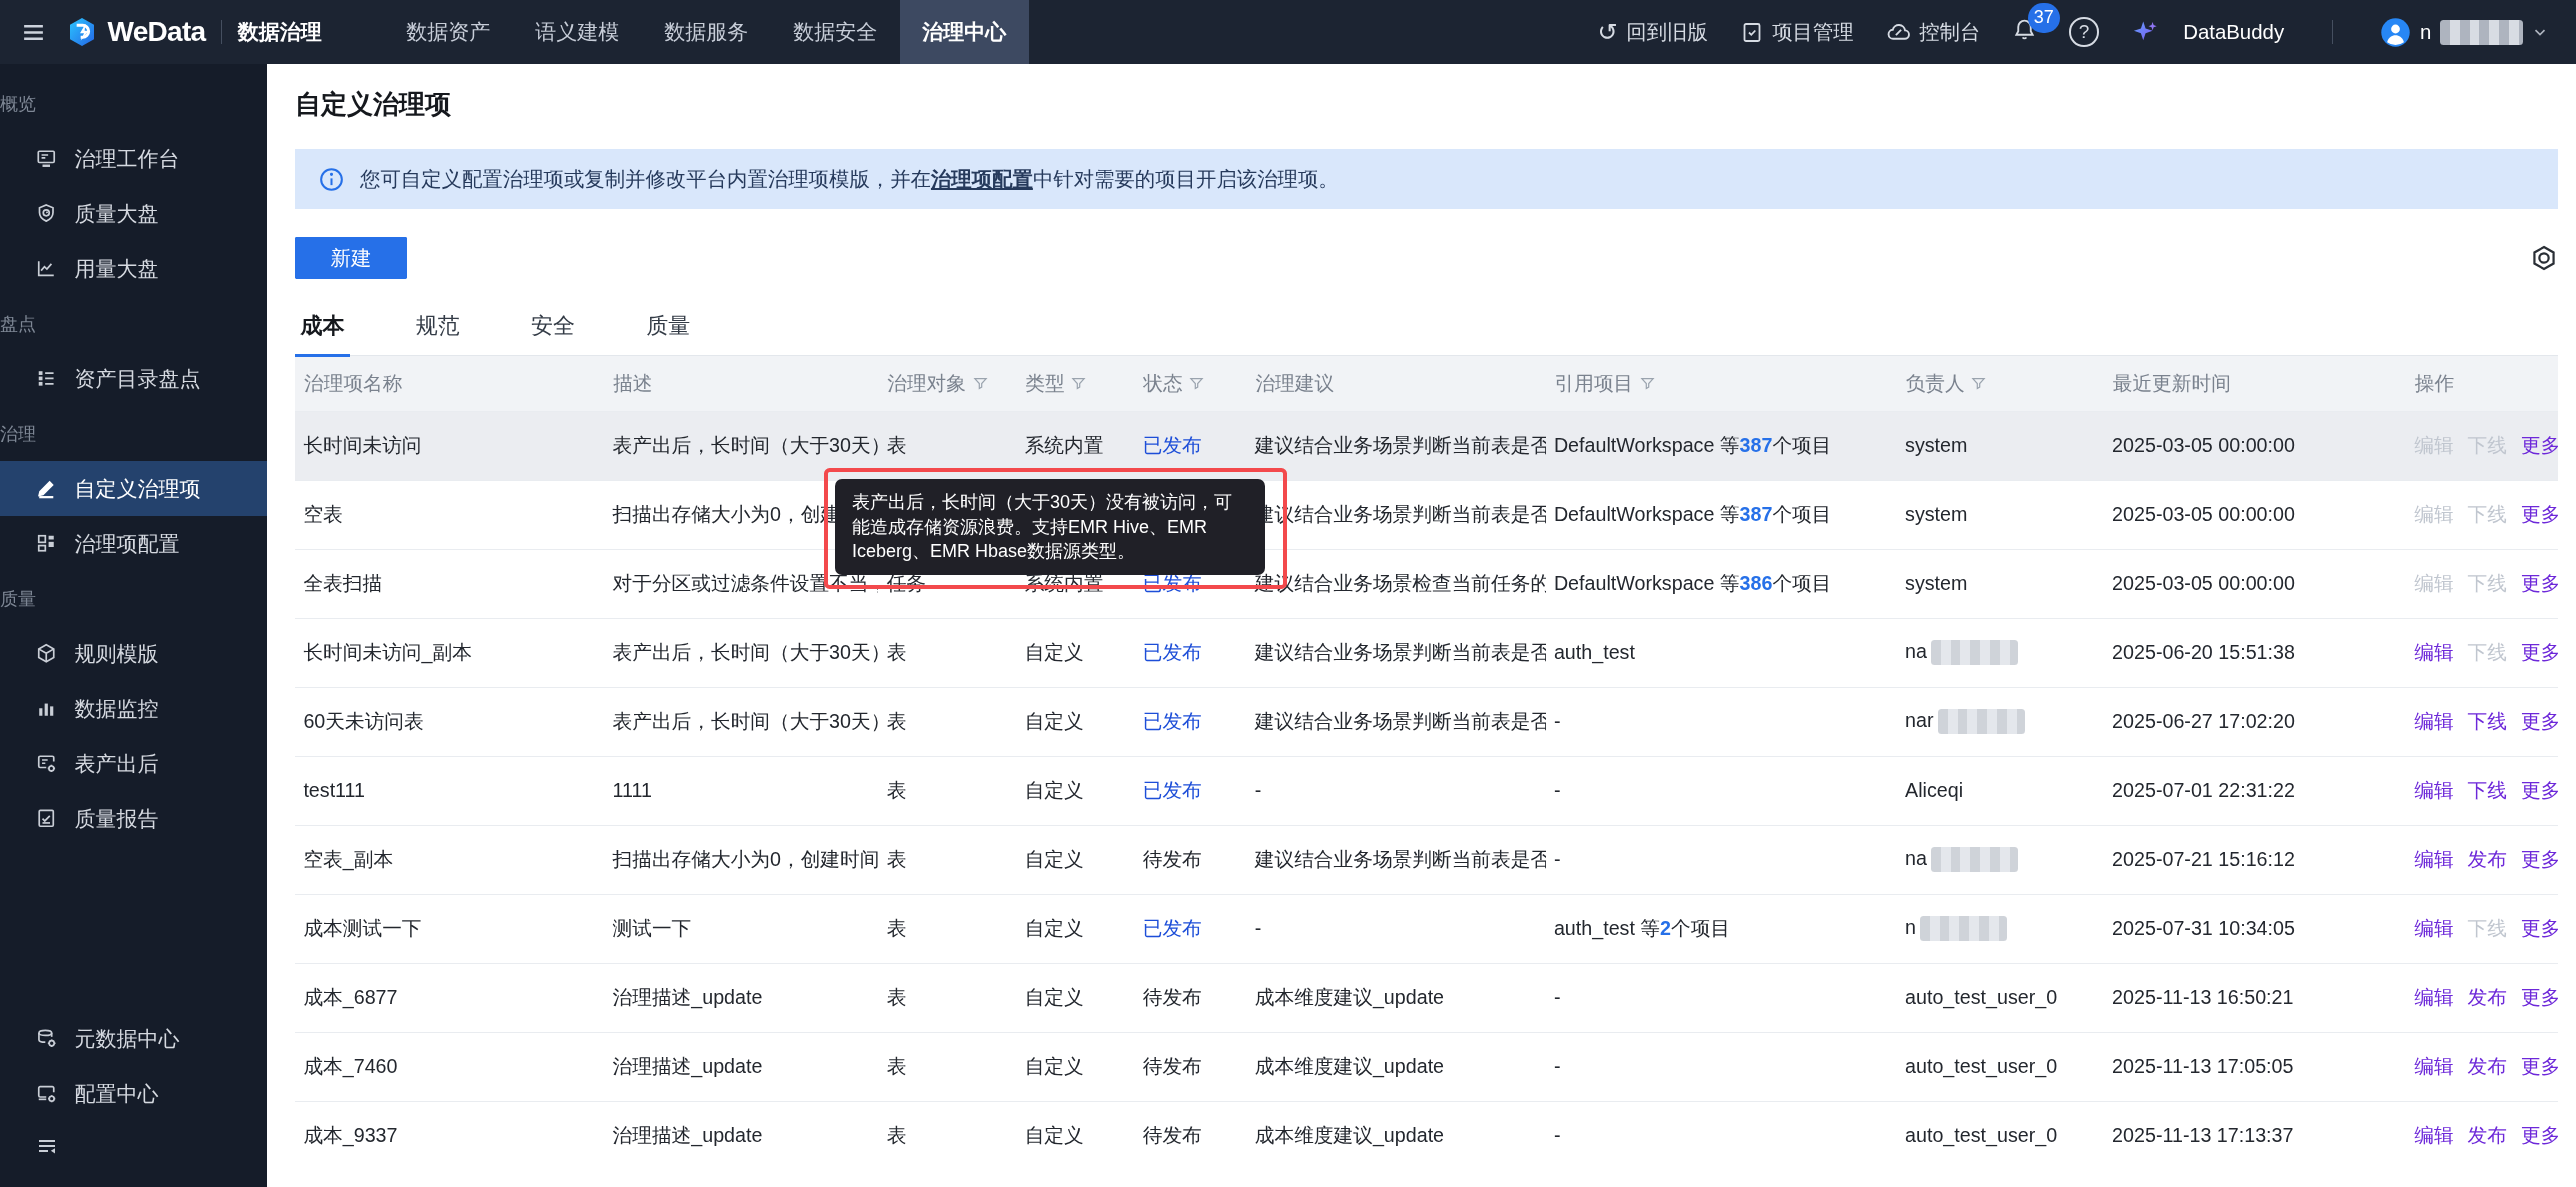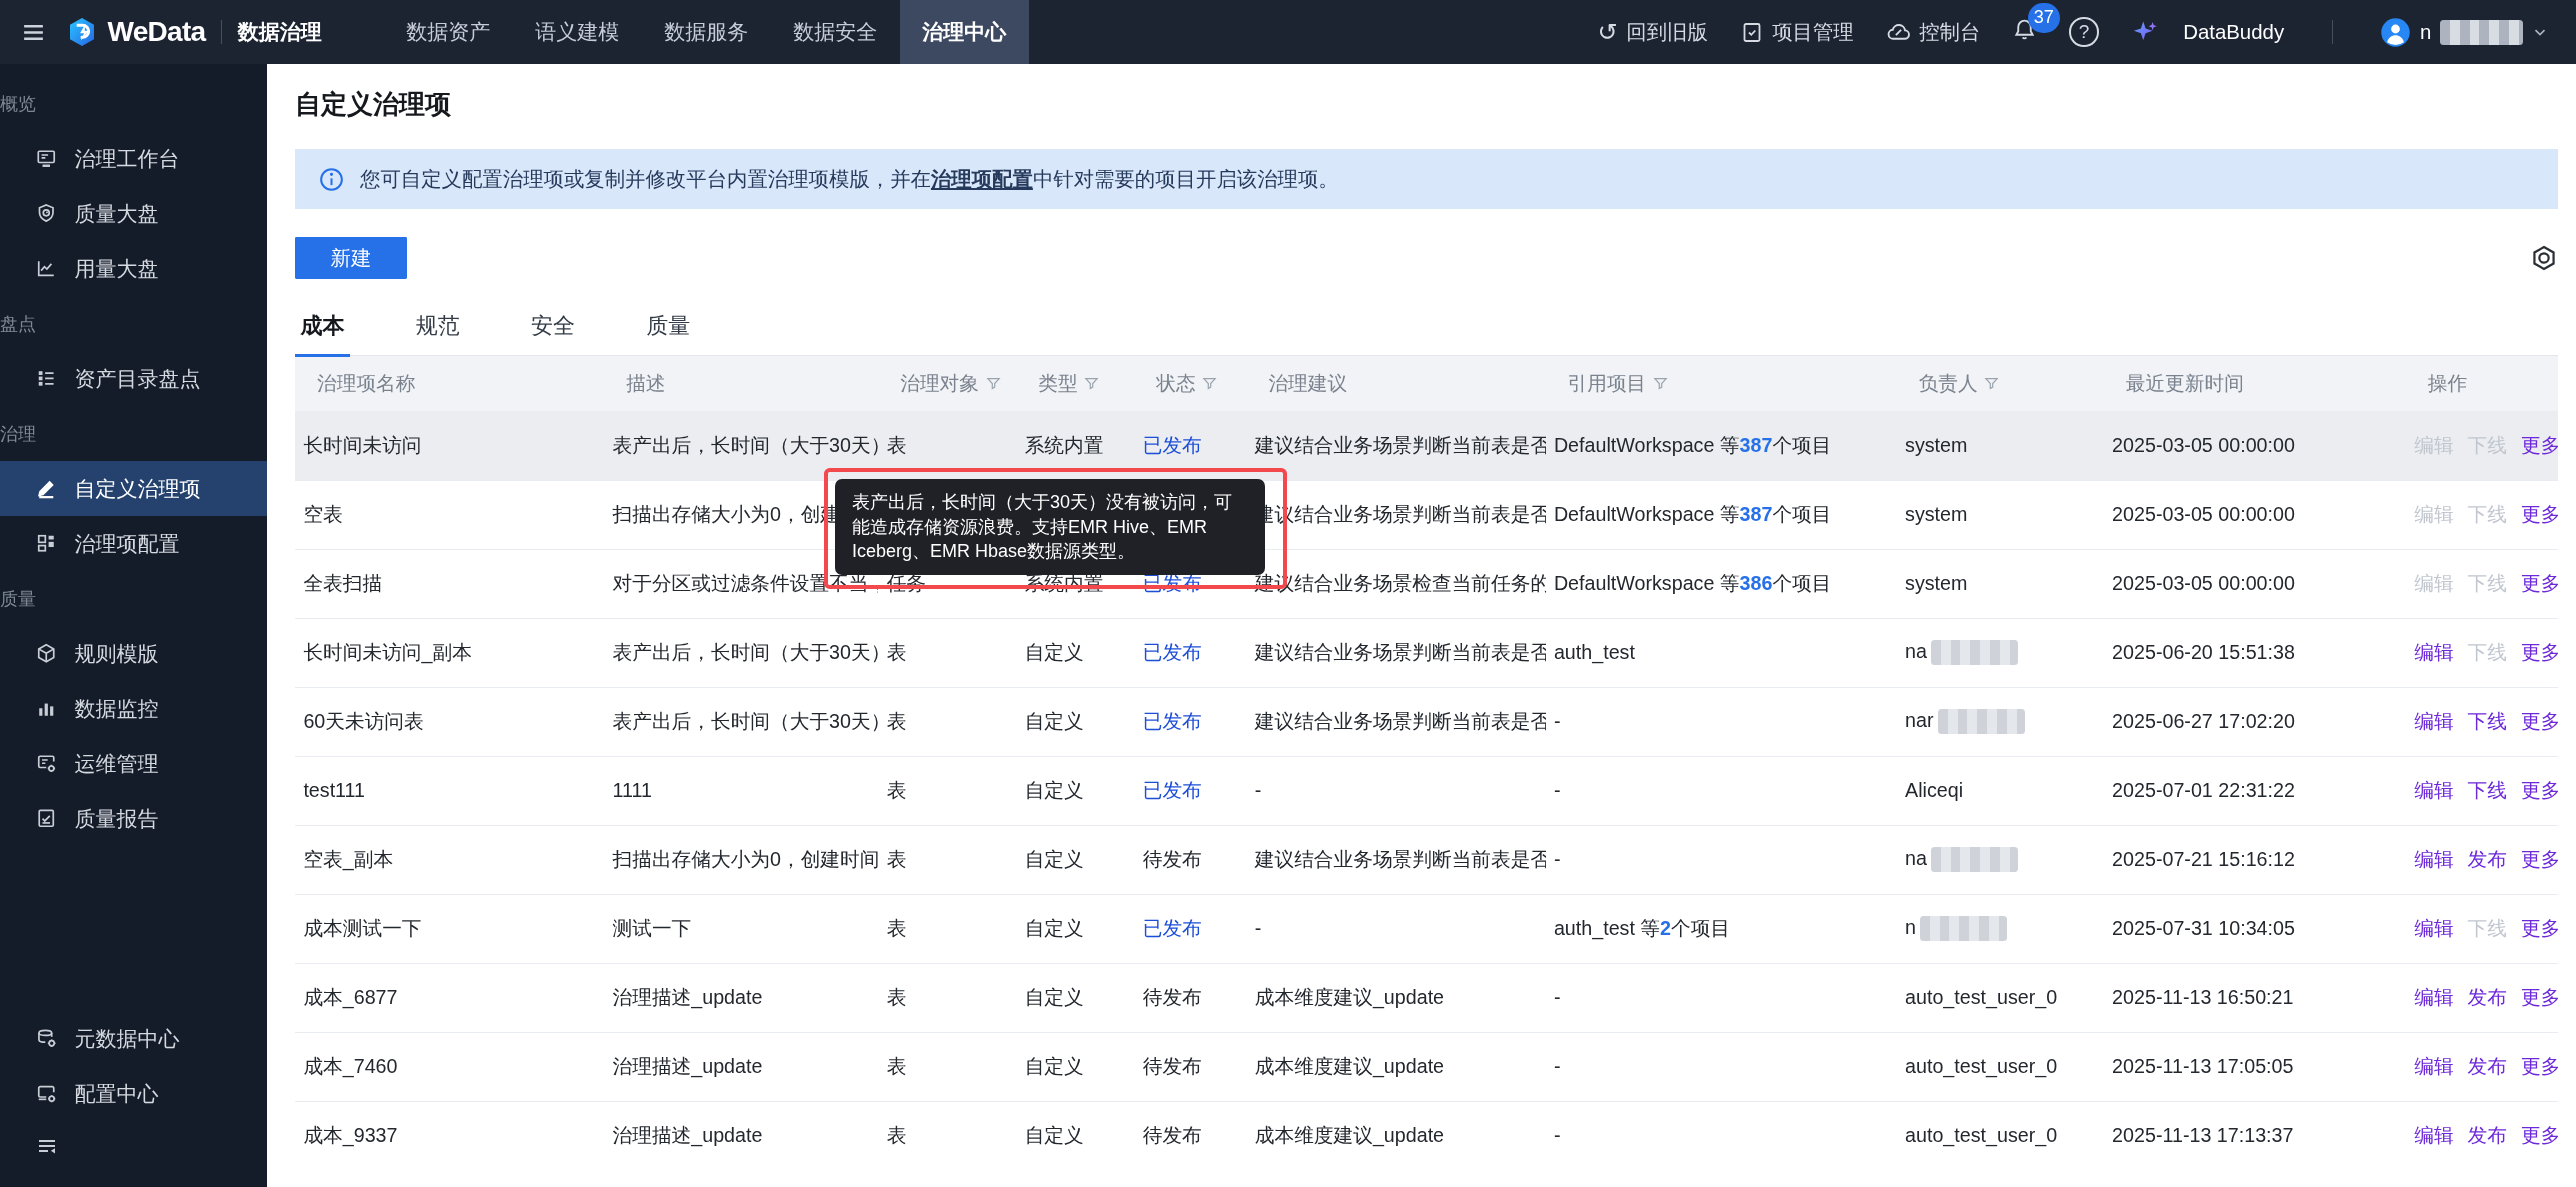--- a/index.html
+++ b/index.html
@@ -42,21 +42,21 @@
   .banner a { color:#263a5c; font-weight:700; text-decoration:underline; cursor:pointer; }
   .toolbar { margin:28px 18px 0 28px; display:flex; align-items:center; }
   .btn-primary { width:112px; height:42px; background:#2670e8; color:#fff; border:none; font-size:20.4px; border-radius:1.4px; cursor:pointer; font-family:inherit; }
   .gear-right { margin-left:auto; cursor:pointer; }
   .tabs { margin:32px 18px 0 28px; display:flex; border-bottom:1.4px solid #e3e7ec; }
   .tab { padding:0 5.6px 12.6px 5.6px; margin-right:60px; font-size:22px; color:#333b46; cursor:pointer; border-bottom:3.5px solid transparent; margin-bottom:-1.4px; }
   .tab.active { font-weight:700; color:#15181d; border-bottom-color:#2670e8; }
 
   
   table { table-layout:fixed; border-collapse:collapse; margin:0 18px 0 28px; width:2263px; }
-  thead th { height:55px; background:#f1f3f6; color:#7a828e; font-weight:400; font-size:19.7px; text-align:left; padding-left:22px; white-space:nowrap; overflow:hidden; }
+  thead th { height:55px; background:#f1f3f6; color:#7a828e; font-weight:400; font-size:19.7px; text-align:left; padding-left:9px; white-space:nowrap; overflow:hidden; }
   thead th .icn { margin-left:5.6px; vertical-align:-2.1px; cursor:pointer; }
   tbody td { height:69px; border-top:1.4px solid #e9ecf0; font-size:19.7px; padding-left:8.4px; white-space:nowrap; overflow:hidden; }
   tbody tr.hl { background:#ebedf1; }
   .st-pub { color:#1d4ed8; }
   .blue { color:#2670e8;font-weight:bold; }
   .act { color:#6d28d9; margin-right:14px; cursor:pointer; text-decoration:none; }
   .act.dis { color:#c0c6cf; cursor:default; }
   td .blur-chip { width:87px; margin-left:4.2px; }
 
   
@@ -254,21 +254,21 @@
       </div>
       <div class="side-item">
         <span class="icn">
           <svg width="22.5" height="22.5" viewBox="0 0 24 24" fill="none" stroke="#c9ced6" stroke-width="1.8">
             <path d="M20 10V6a1.5 1.5 0 0 0-1.5-1.5h-13A1.5 1.5 0 0 0 4 6v9a1.5 1.5 0 0 0 1.5 1.5H12"></path>
             <path d="M7.5 8.5h6M7.5 12h3.5"></path>
             <circle cx="17.5" cy="17.5" r="2.6"></circle>
             <path d="M17.5 13.6v1.2M17.5 20.2v1.2M13.6 17.5h1.2M20.2 17.5h1.2"></path>
           </svg>
         </span>
-        <span>运维管理</span>
+        <span>表产出后</span>
       </div>
       <div class="side-item">
         <span class="icn">
           <svg width="22.5" height="22.5" viewBox="0 0 24 24" fill="none" stroke="#c9ced6" stroke-width="1.8">
             <rect x="4.5" y="3.5" width="15" height="17" rx="1.2"></rect>
             <path d="M8 12.5l2.4 2.4 5.4-5.4"></path>
             <path d="M8 17h8"></path>
           </svg>
         </span>
         <span>质量报告</span>

